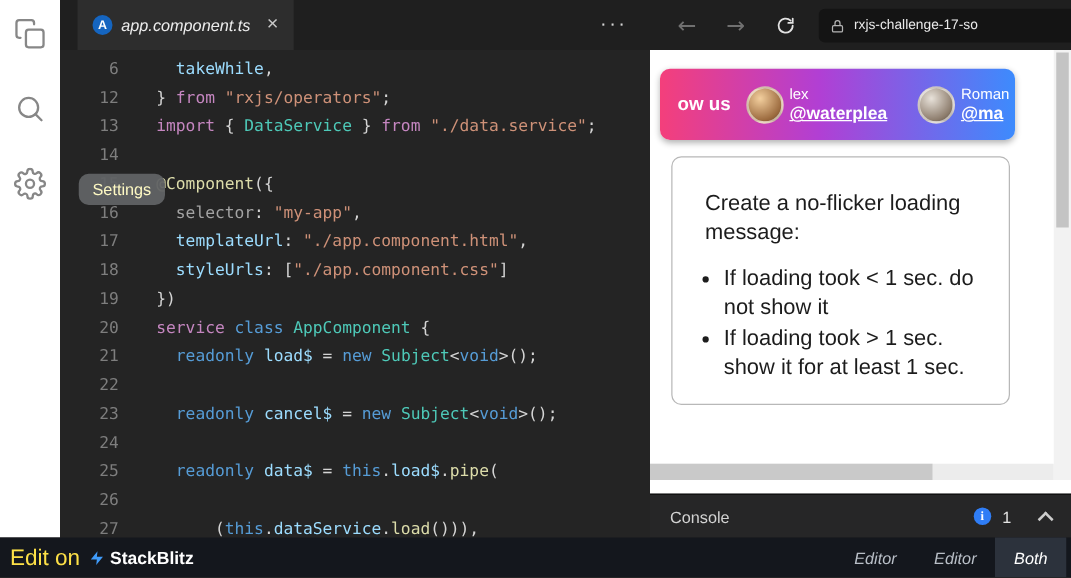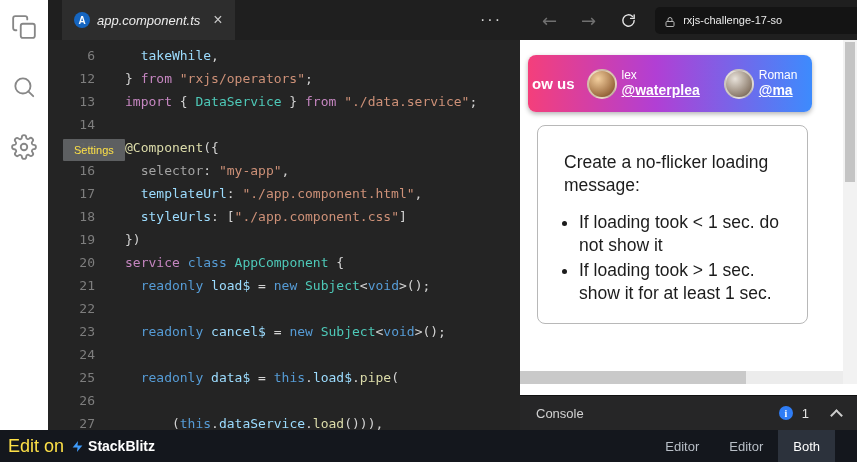--- a/index.html
+++ b/index.html
@@ -6,21 +6,21 @@
   body { background:#333; font-family:"Liberation Sans", sans-serif; }
   .app { position:relative; width:857px; height:462px; background:#242424; overflow:hidden; }
 
   
   .activity-bar { position:absolute; left:0; top:0; width:48px; height:430px; background:#ffffff;
     display:flex; flex-direction:column; align-items:center; padding-top:14px; gap:34px; z-index:5; }
   .act-icon { width:26px; height:26px; color:#878787; cursor:pointer; }
   .act-icon svg { width:100%; height:100%; stroke:currentColor; fill:none; stroke-width:1.7; stroke-linecap:round; stroke-linejoin:round; }
 
   .tooltip { position:absolute; left:63px; top:139px; z-index:30; background:rgba(97,99,101,.95);
-    color:#fde047; font-size:11px; padding:5px 11px; border-radius:1px; }
+    color:#fef9c3; font-size:13px; padding:5px 11px; border-radius:8px; }
 
   
   .top-bar { position:absolute; left:48px; top:0; width:809px; height:40px; display:flex; background:#1f1f1f; z-index:4; }
   .tab-strip { width:472px; display:flex; align-items:center; }
   .tab { margin-left:14px; height:40px; display:flex; align-items:center; gap:7px; padding:0 12px; background:#2d2d2d; cursor:pointer; }
   .file-icon { width:16px; height:16px; border-radius:50%; color:#fff; font-size:10px; font-weight:bold;
     display:flex; align-items:center; justify-content:center; background:#1565c0; }
   .tab-label { font-style:italic; font-size:13px; color:#ececec; }
   .tab-close { color:#c8c8c8; font-size:16px; margin-left:6px; line-height:1; cursor:pointer; }
   .more-btn { margin-left:auto; margin-right:18px; color:#d6d6d6; font-size:16px; letter-spacing:2px; cursor:pointer; }
@@ -38,21 +38,21 @@
   
   .editor { position:absolute; left:48px; top:40px; width:472px; height:390px; background:#242424; overflow:hidden;
     font-family:"DejaVu Sans Mono", monospace; font-size:13px; padding-top:4px; }
   .code-line { display:flex; height:23px; line-height:23px; }
   .ln { width:47px; text-align:right; color:#7e7e7e; flex:none; }
   .code { padding-left:30px; white-space:pre; color:#d4d4d4; }
 
   
   .preview { position:absolute; left:520px; top:40px; width:337px; height:355px; background:#ffffff; overflow:hidden; }
   .banner { position:absolute; left:8px; top:15px; width:284px; height:57px; border-radius:8px; display:flex;
-    align-items:center; padding-left:4px; color:#fff; overflow:hidden; white-space:nowrap;
+    align-items:center; padding-left:14px; color:#fff; overflow:hidden; white-space:nowrap;
     box-shadow:0 2px 5px rgba(0,0,0,.3); background:#b13fd4; }
   .follow-text { font-weight:bold; font-size:15px; flex:none; }
   #banner-people { display:flex; gap:24px; margin-left:12px; }
   .person { display:flex; align-items:center; gap:5px; flex:none; }
   .avatar { width:30px; height:30px; border-radius:50%; flex:none; border:2px solid rgba(255,255,255,.55); }
   .person:nth-child(1) .avatar { background:radial-gradient(circle at 35% 30%, #f3cf9e, #9c6b3f 70%, #5f3d20); }
   .person:nth-child(2) .avatar { background:radial-gradient(circle at 35% 30%, #e8e2da, #8d7d6d 70%, #4f453a); }
   .p-col { display:flex; flex-direction:column; line-height:1.15; }
   .p-name { font-size:12px; }
   .p-handle { font-size:14px; color:#fff; text-decoration:underline; font-weight:600; cursor:pointer; }
@@ -79,21 +79,21 @@
   .chevron-up { width:9px; height:9px; border-left:2px solid #cdcdcd; border-top:2px solid #cdcdcd;
     transform:rotate(45deg); margin-left:14px; margin-top:4px; cursor:pointer; }
 
   
   .status-bar { position:absolute; left:0; top:430px; width:857px; height:32px; background:#14171d;
     display:flex; align-items:center; padding-left:8px; z-index:6; }
   .edit-on { color:#fde047; font-size:18px; margin-right:7px;text-align:center; }
   .bolt-icon { width:13px; height:17px; margin-right:4px; display:flex; color:#3f9bfa; }
   .bolt-icon svg { width:100%; height:100%; fill:currentColor; }
   .brand { color:#fff; font-size:14px; font-weight:bold; }
-  .modes { margin-left:auto; height:100%; display:flex; margin-right:22px; }
+  .modes { margin-left:auto; height:100%; display:flex; margin-right:4px;font-style:italic; }
   .mode { padding:0 15px; display:flex; align-items:center; font-size:13px; color:#b9bfc7; cursor:pointer; }
   .mode.active { background:#2c323c; color:#fff; }
 </style>
 </head>
 <body>
 
 <div class="app">
 
   <aside class="activity-bar">
     <div class="act-icon">

